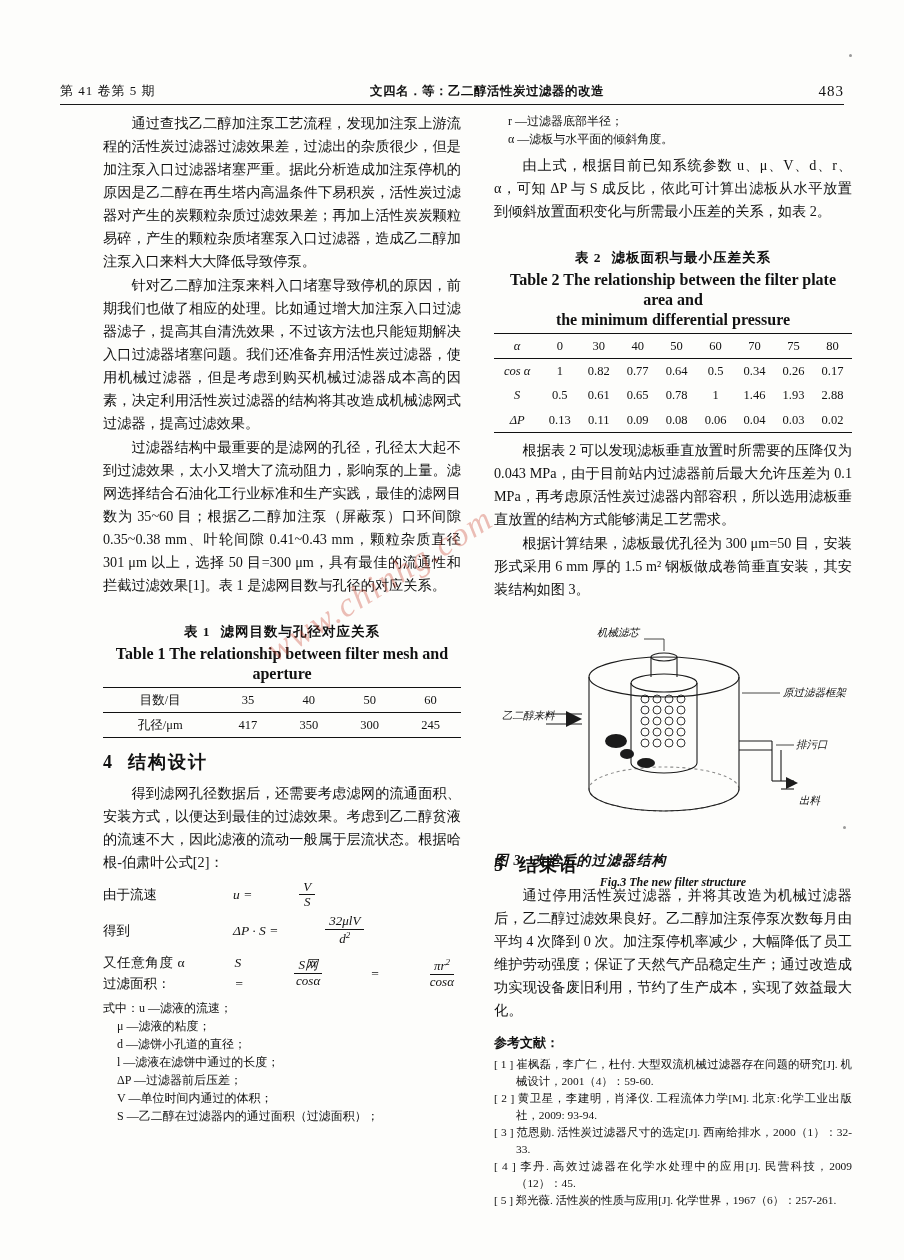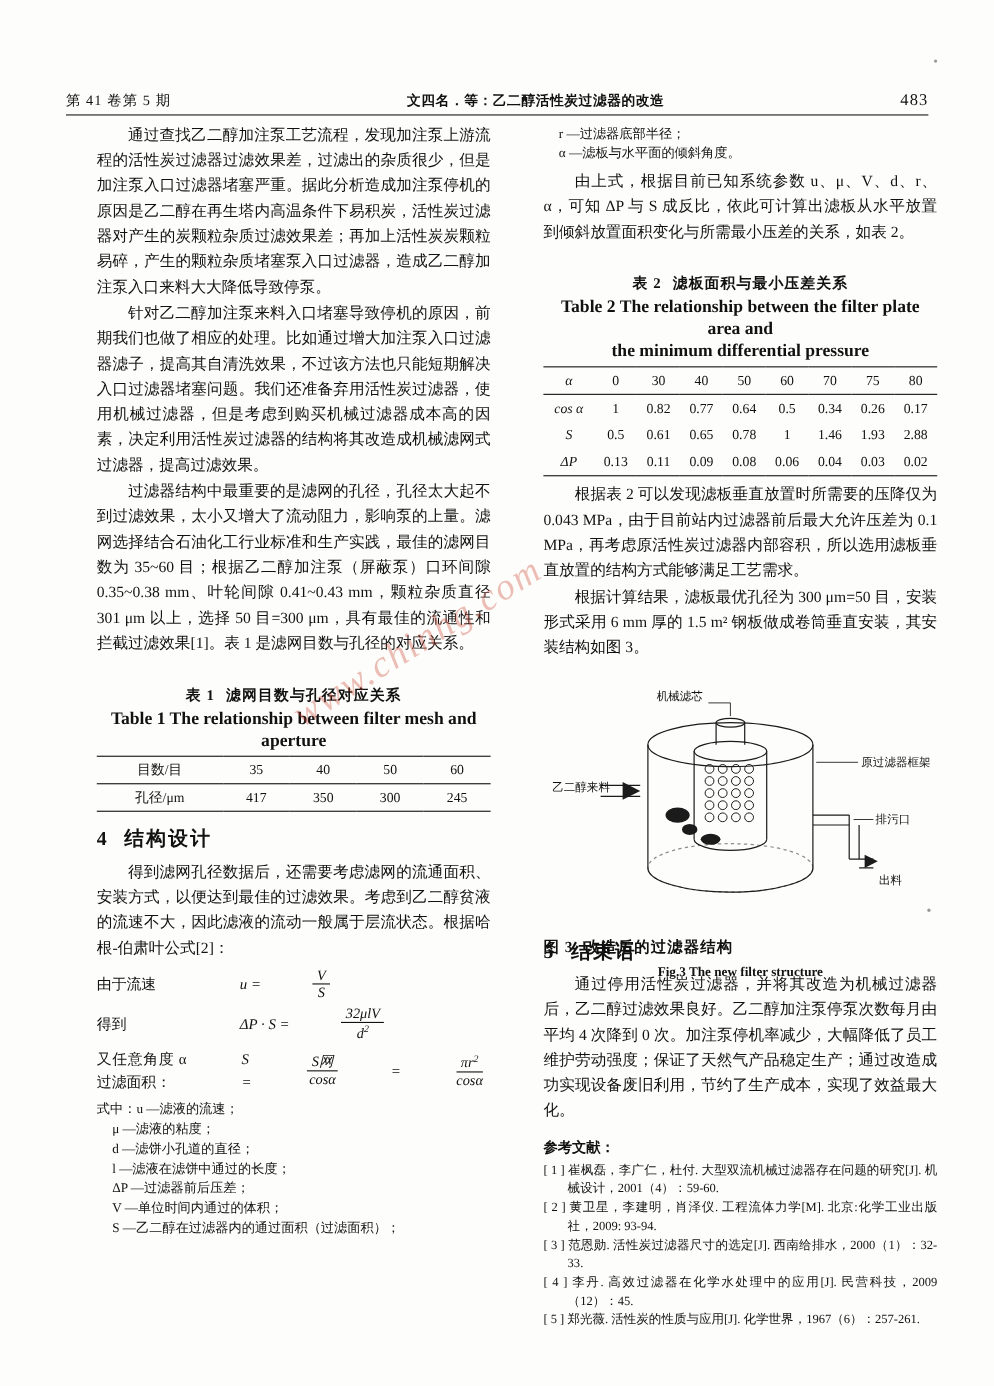--- a/index.html
+++ b/index.html
@@ -31,21 +31,21 @@
   }
   
   .col{
     position:absolute;
     top:112px;
     width:358px;
     font-size:14.2px;
     line-height:1.62;
     text-align:justify;
   }
-  .col.left{left:88px;}
+  .col.left{left:103px;}
   .col.right{left:494px;}
   p{margin:0 0 1px 0;text-indent:2em;}
   h2.sec{
     font-size:18px;
     font-weight:bold;
     margin:10px 0 4px 0;
     letter-spacing:2px;
     text-indent:0;
   }
   h2.sec .num{margin-right:14px;}
@@ -87,20 +87,21 @@
   .frac .de{padding:0 4px;}
   sup{font-size:9px;}
   .defs{font-size:12px;line-height:1.5;text-indent:0;margin-top:4px;}
   .defs div{text-indent:0;}
   .defs .ind{padding-left:14px;}
   
   .figure{
     margin:10px 0 2px 0;
     position:relative;
     height:230px;
+    font-style:italic;
   }
   .fig-cap{
     font-weight:bold;font-size:14px;letter-spacing:1px;margin-top:2px;
   }
   .fig-cap .fnum{margin-right:10px;}
   .fig-cap-en{text-align:center;font-weight:bold;font-size:12px;}
   
   .refs-title{font-weight:bold;font-size:13px;margin:10px 0 3px 0;text-indent:0;border-top:0;}
   .refs{font-size:11.4px;line-height:1.45;}
   .refs div{text-indent:0;margin-bottom:1px;padding-left:22px;text-indent:-22px;}

